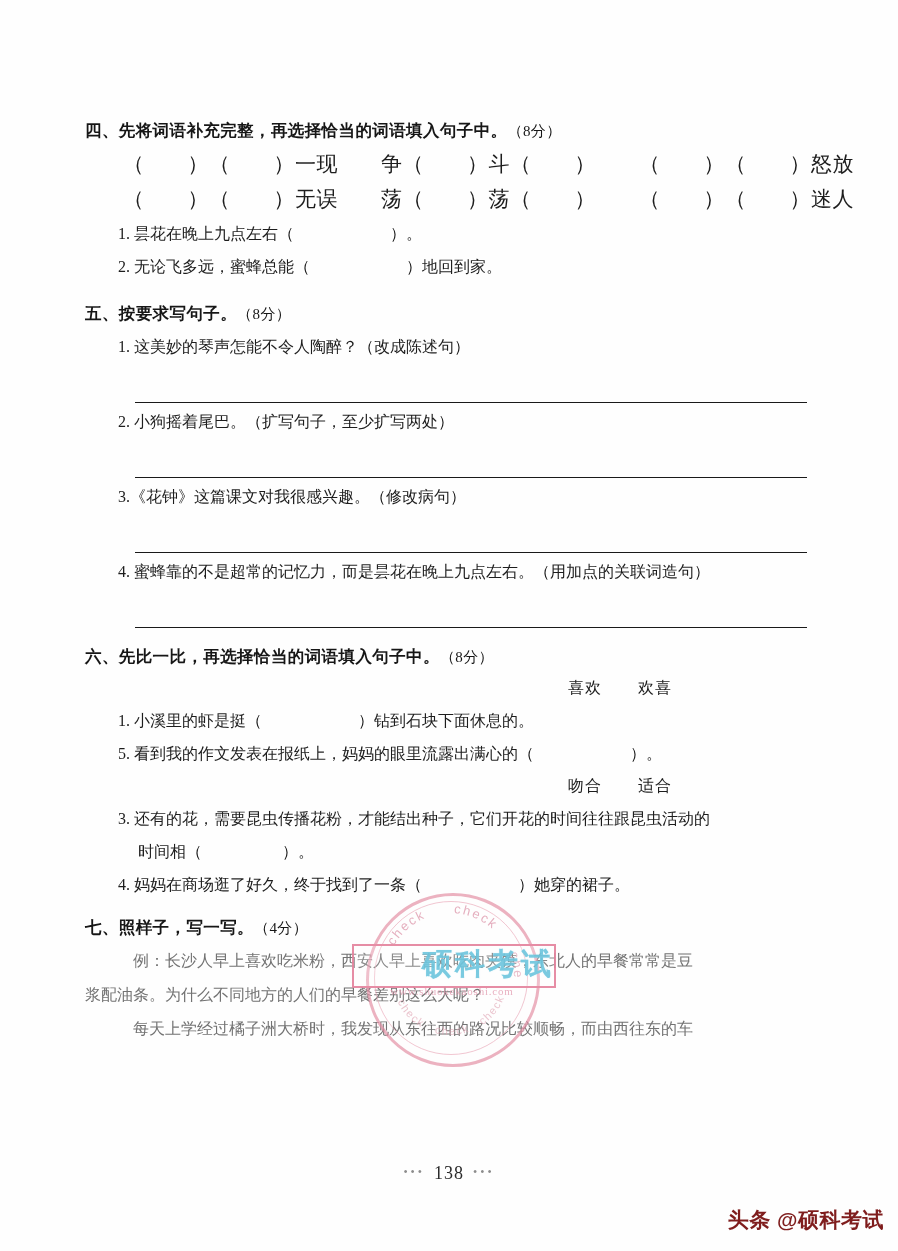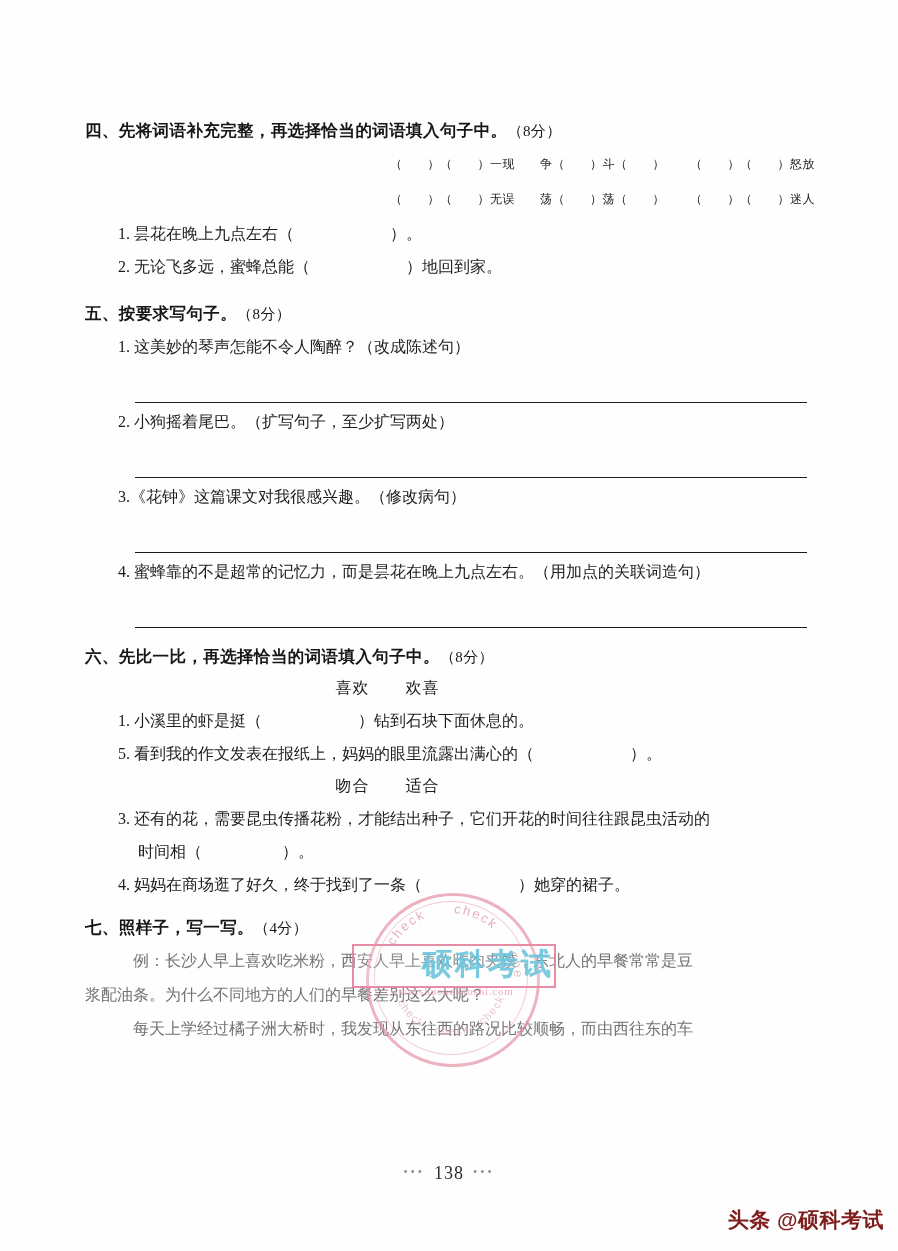--- a/index.html
+++ b/index.html
@@ -57,31 +57,30 @@
     line-height: 33px;
     padding-left: 33px;
     color: #1d1d1d;
   }
   .q-line.wrap { white-space: normal; }
   .q-line .cont { display: block; padding-left: 20px; }
 
   
   .idiom-row {
     padding-left: 38px;
-    font-size: 12px;
+    font-size: 21px;
     line-height: 35px;
     white-space: pre;
     color: #1d1d1d;
     letter-spacing: .5px;
+  }
+
+  
+  .bank {
     text-align: right;
-  }
-
-  
-  .bank {
-    text-align: center;
     font-size: 16px;
     line-height: 32px;
     letter-spacing: 1px;
     padding-right: 125px;
     color: #1d1d1d;
   }
   .bank span { display: inline-block; margin: 0 18px; }
 
   
   .answer-line {

